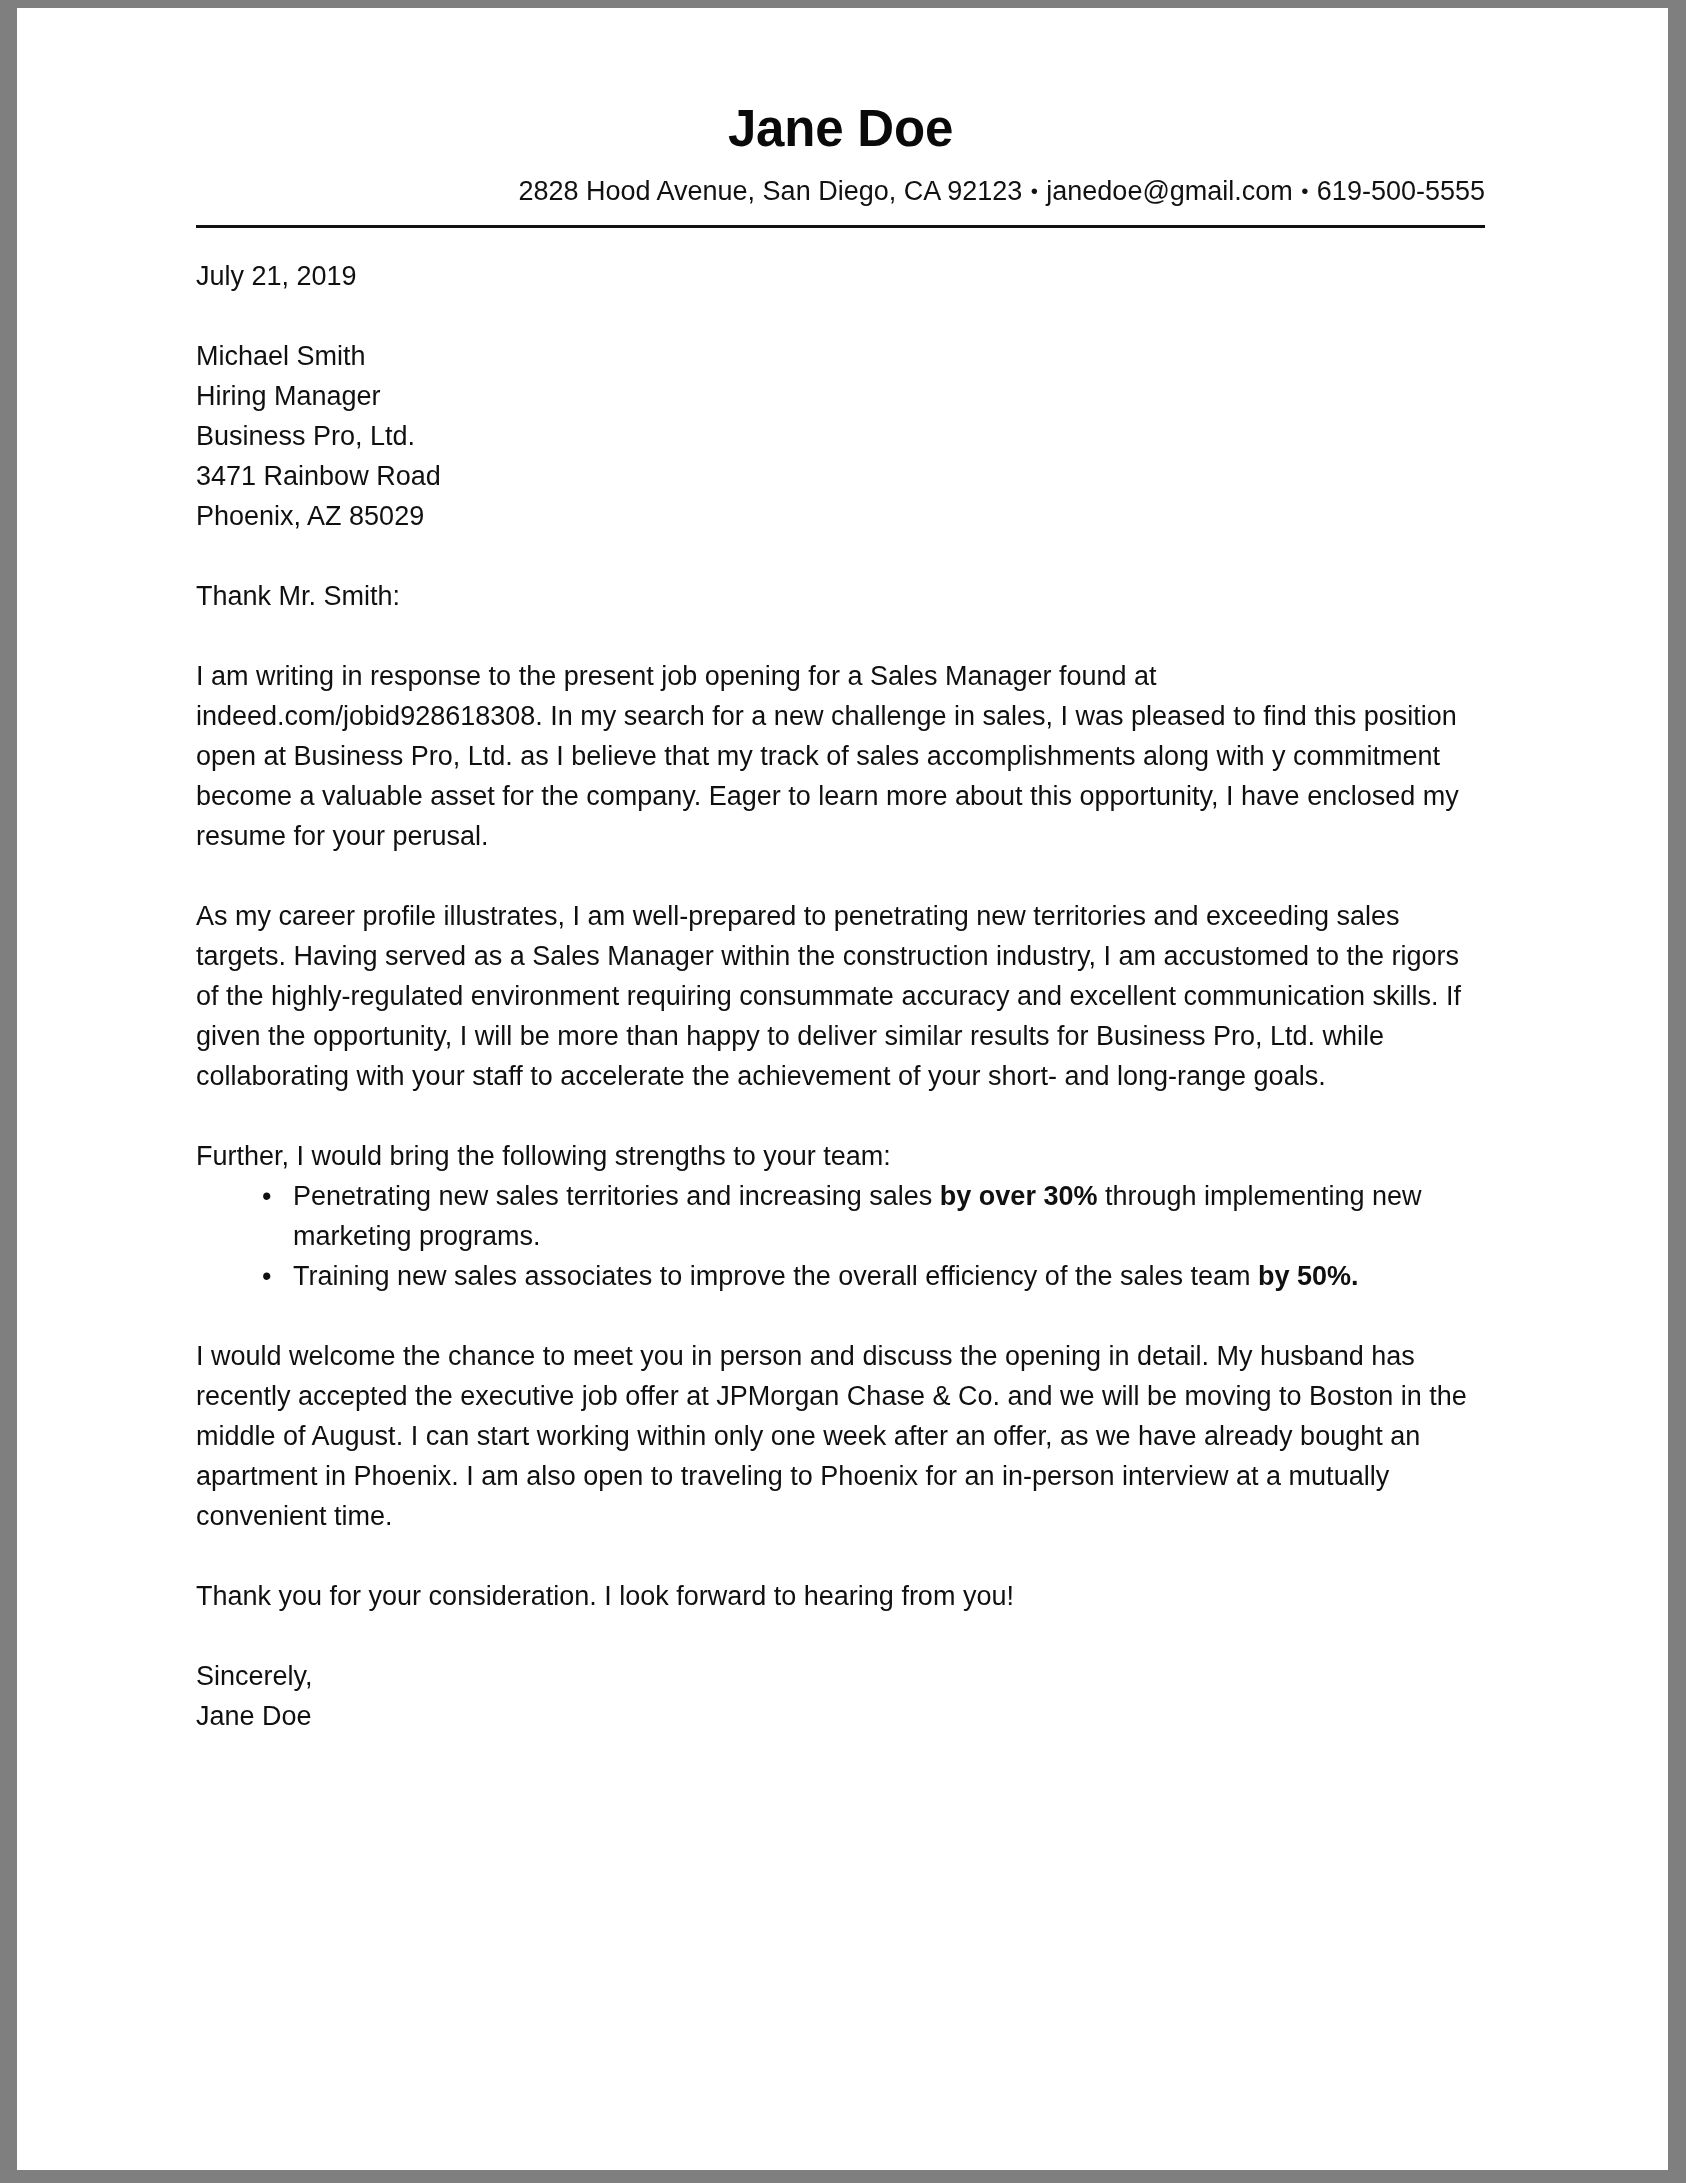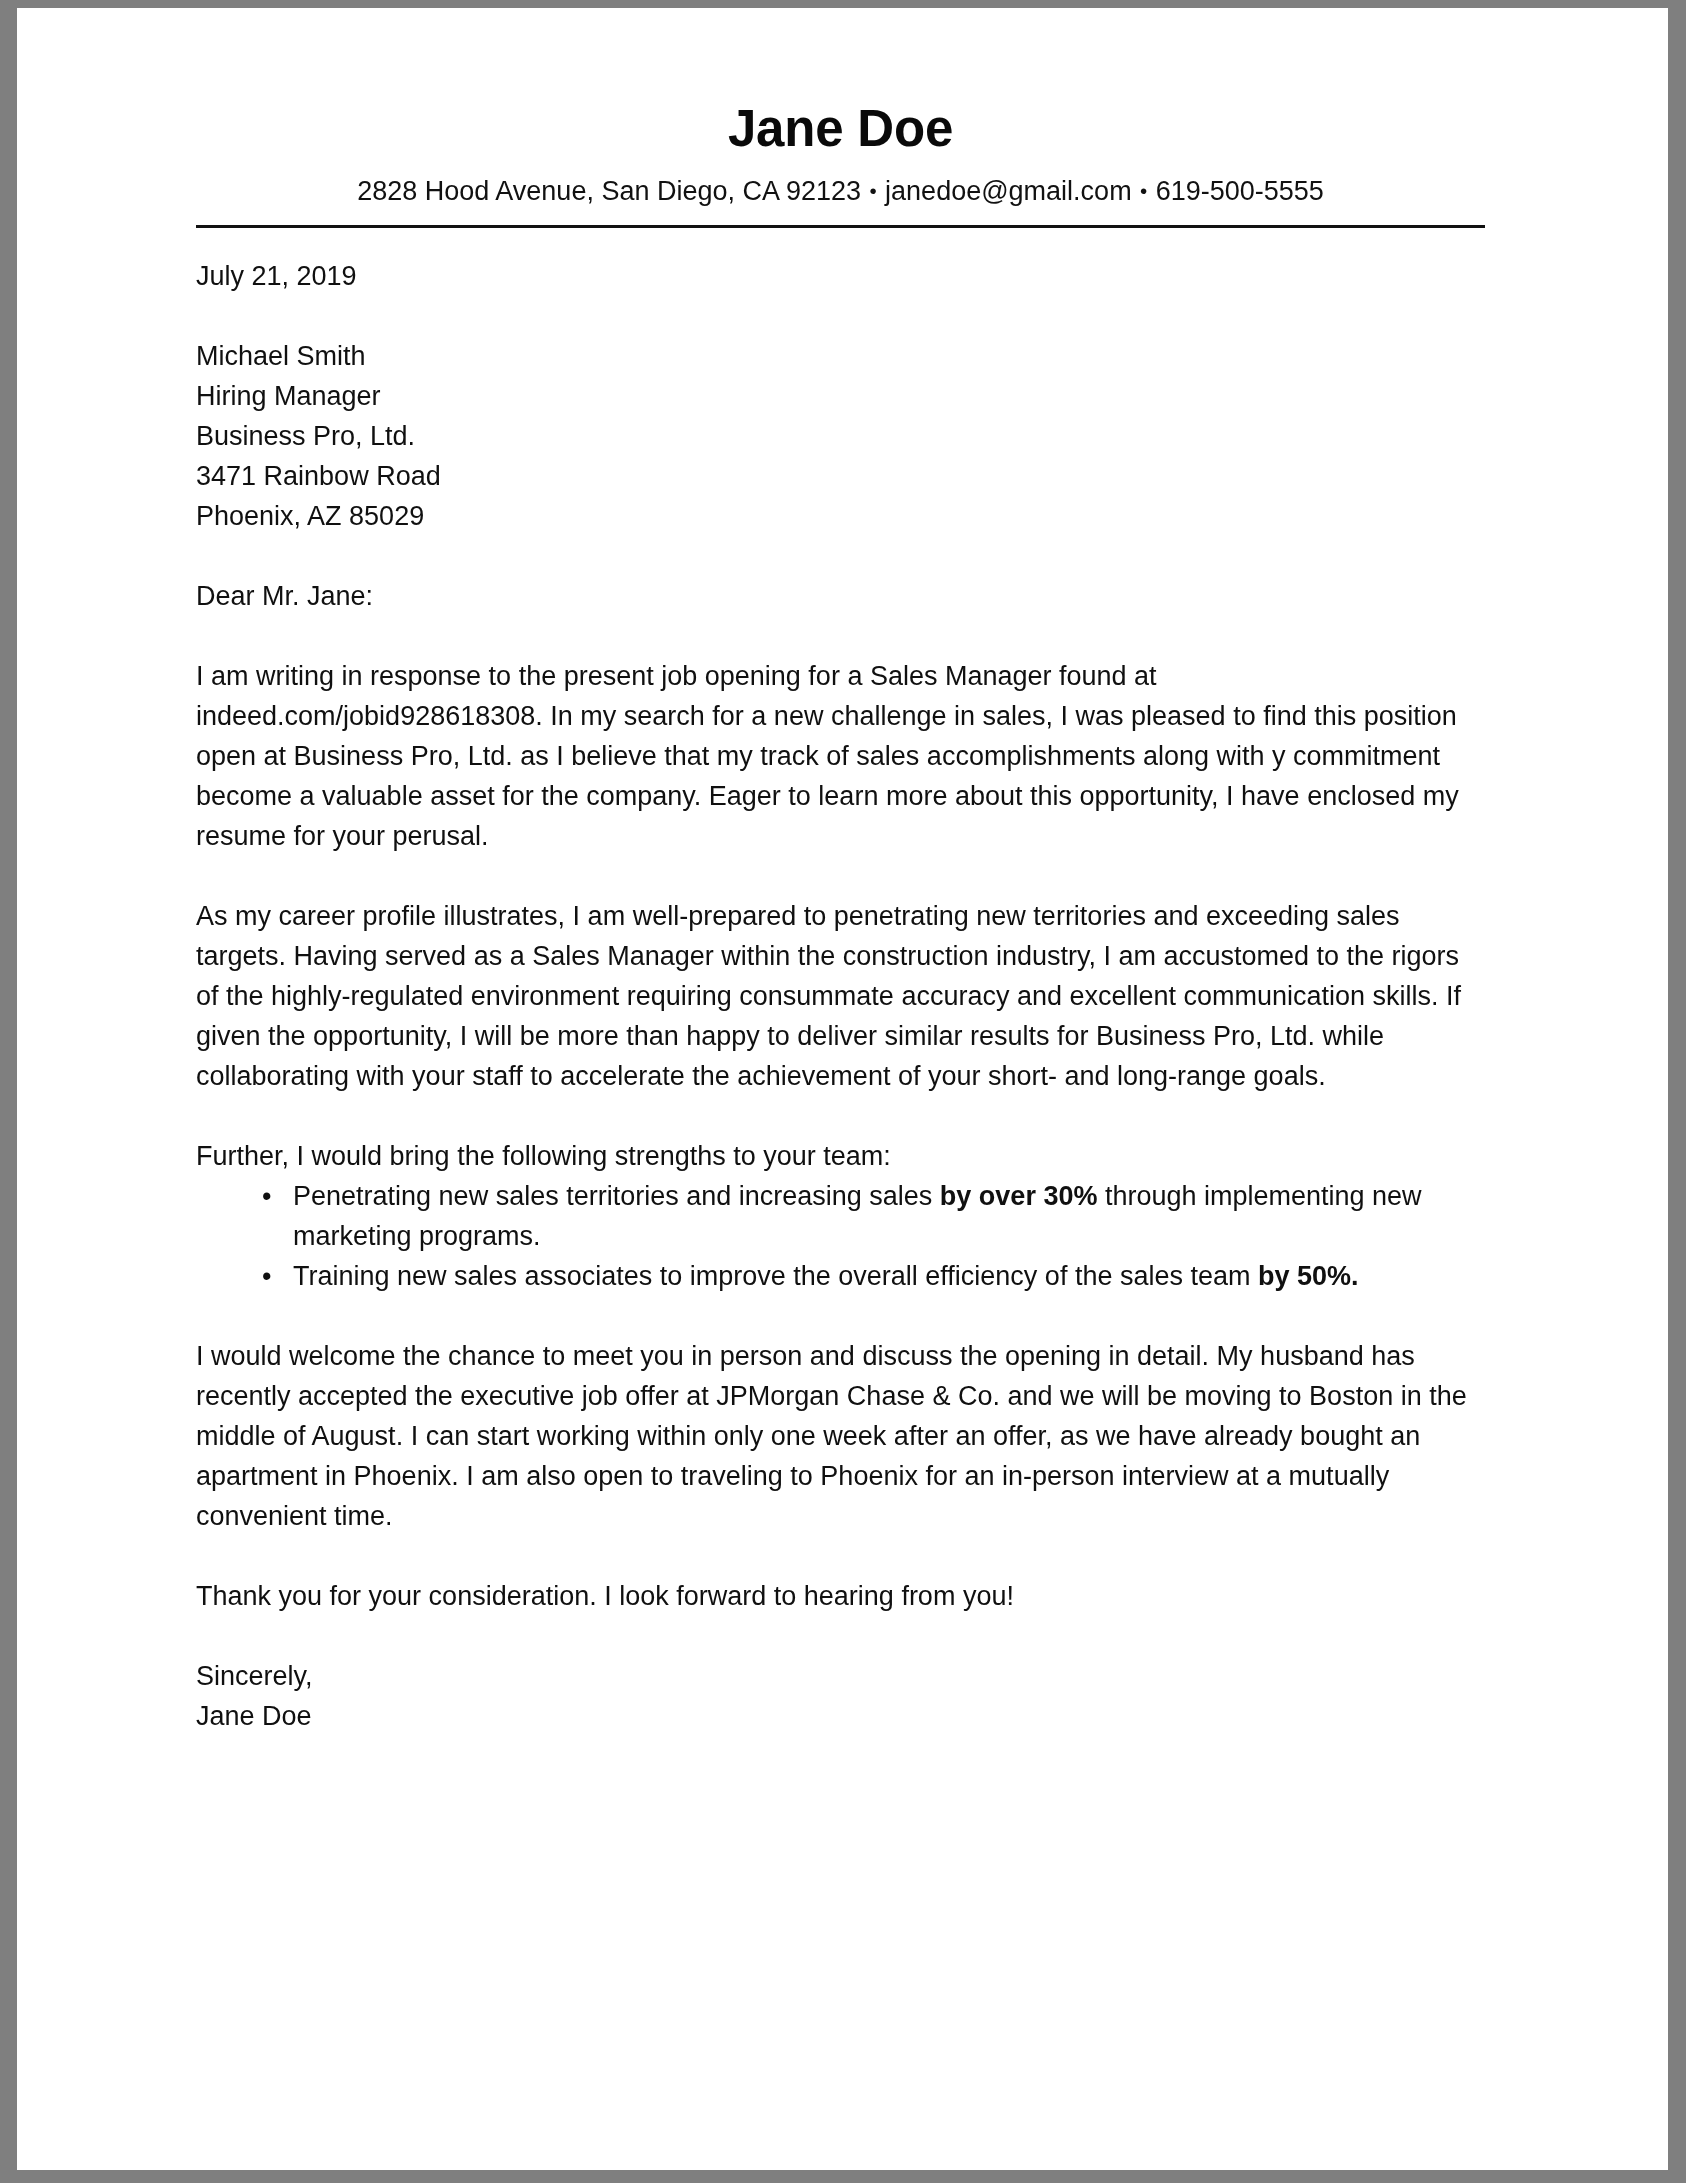--- a/index.html
+++ b/index.html
@@ -54,20 +54,21 @@
     letter-spacing: -0.2px;
     margin: 0;
   }
   .contact {
     font-family: "Liberation Sans", sans-serif;
     font-size: 27px;
     line-height: 1.3;
     color: #111111;
     margin: 18px 0 0 0;
     white-space: nowrap;
+    text-align: right;
   }
   .contact .sep {
     display: inline-block;
     padding: 0 8.4px;
     position: relative;
     top: -1.9px;
     font-size: 20.6px;
   }
   .rule {
     margin-top: 16px;
@@ -142,21 +143,21 @@
         <div>
           <span class="addr-line">Michael Smith</span>
           <span class="addr-line">Hiring Manager</span>
           <span class="addr-line">Business Pro, Ltd.</span>
           <span class="addr-line">3471 Rainbow Road</span>
           <span class="addr-line">Phoenix, AZ 85029</span>
         </div>
 
         <div class="spacer-line"></div>
 
-        <p class="para">Dear Mr. Jane:</p>
+        <p class="para">Thank Mr. Smith:</p>
 
         <div class="spacer-line"></div>
 
         <p class="para">I am writing in response to the present job opening for a Sales Manager found at indeed.com/jobid928618308. In my search for a new challenge in sales, I was pleased to find this position open at Business Pro, Ltd. as I believe that my track of sales accomplishments along with y commitment become a valuable asset for the company. Eager to learn more about this opportunity, I have enclosed my resume for your perusal.</p>
 
         <div class="spacer-line"></div>
 
         <p class="para">As my career profile illustrates, I am well-prepared to penetrating new territories and exceeding sales targets. Having served as a Sales Manager within the construction industry, I am accustomed to the rigors of the highly-regulated environment requiring consummate accuracy and excellent communication skills. If given the opportunity, I will be more than happy to deliver similar results for Business Pro, Ltd. while collaborating with your staff to accelerate the achievement of your short- and long-range goals.</p>
 
         <div class="spacer-line"></div>

